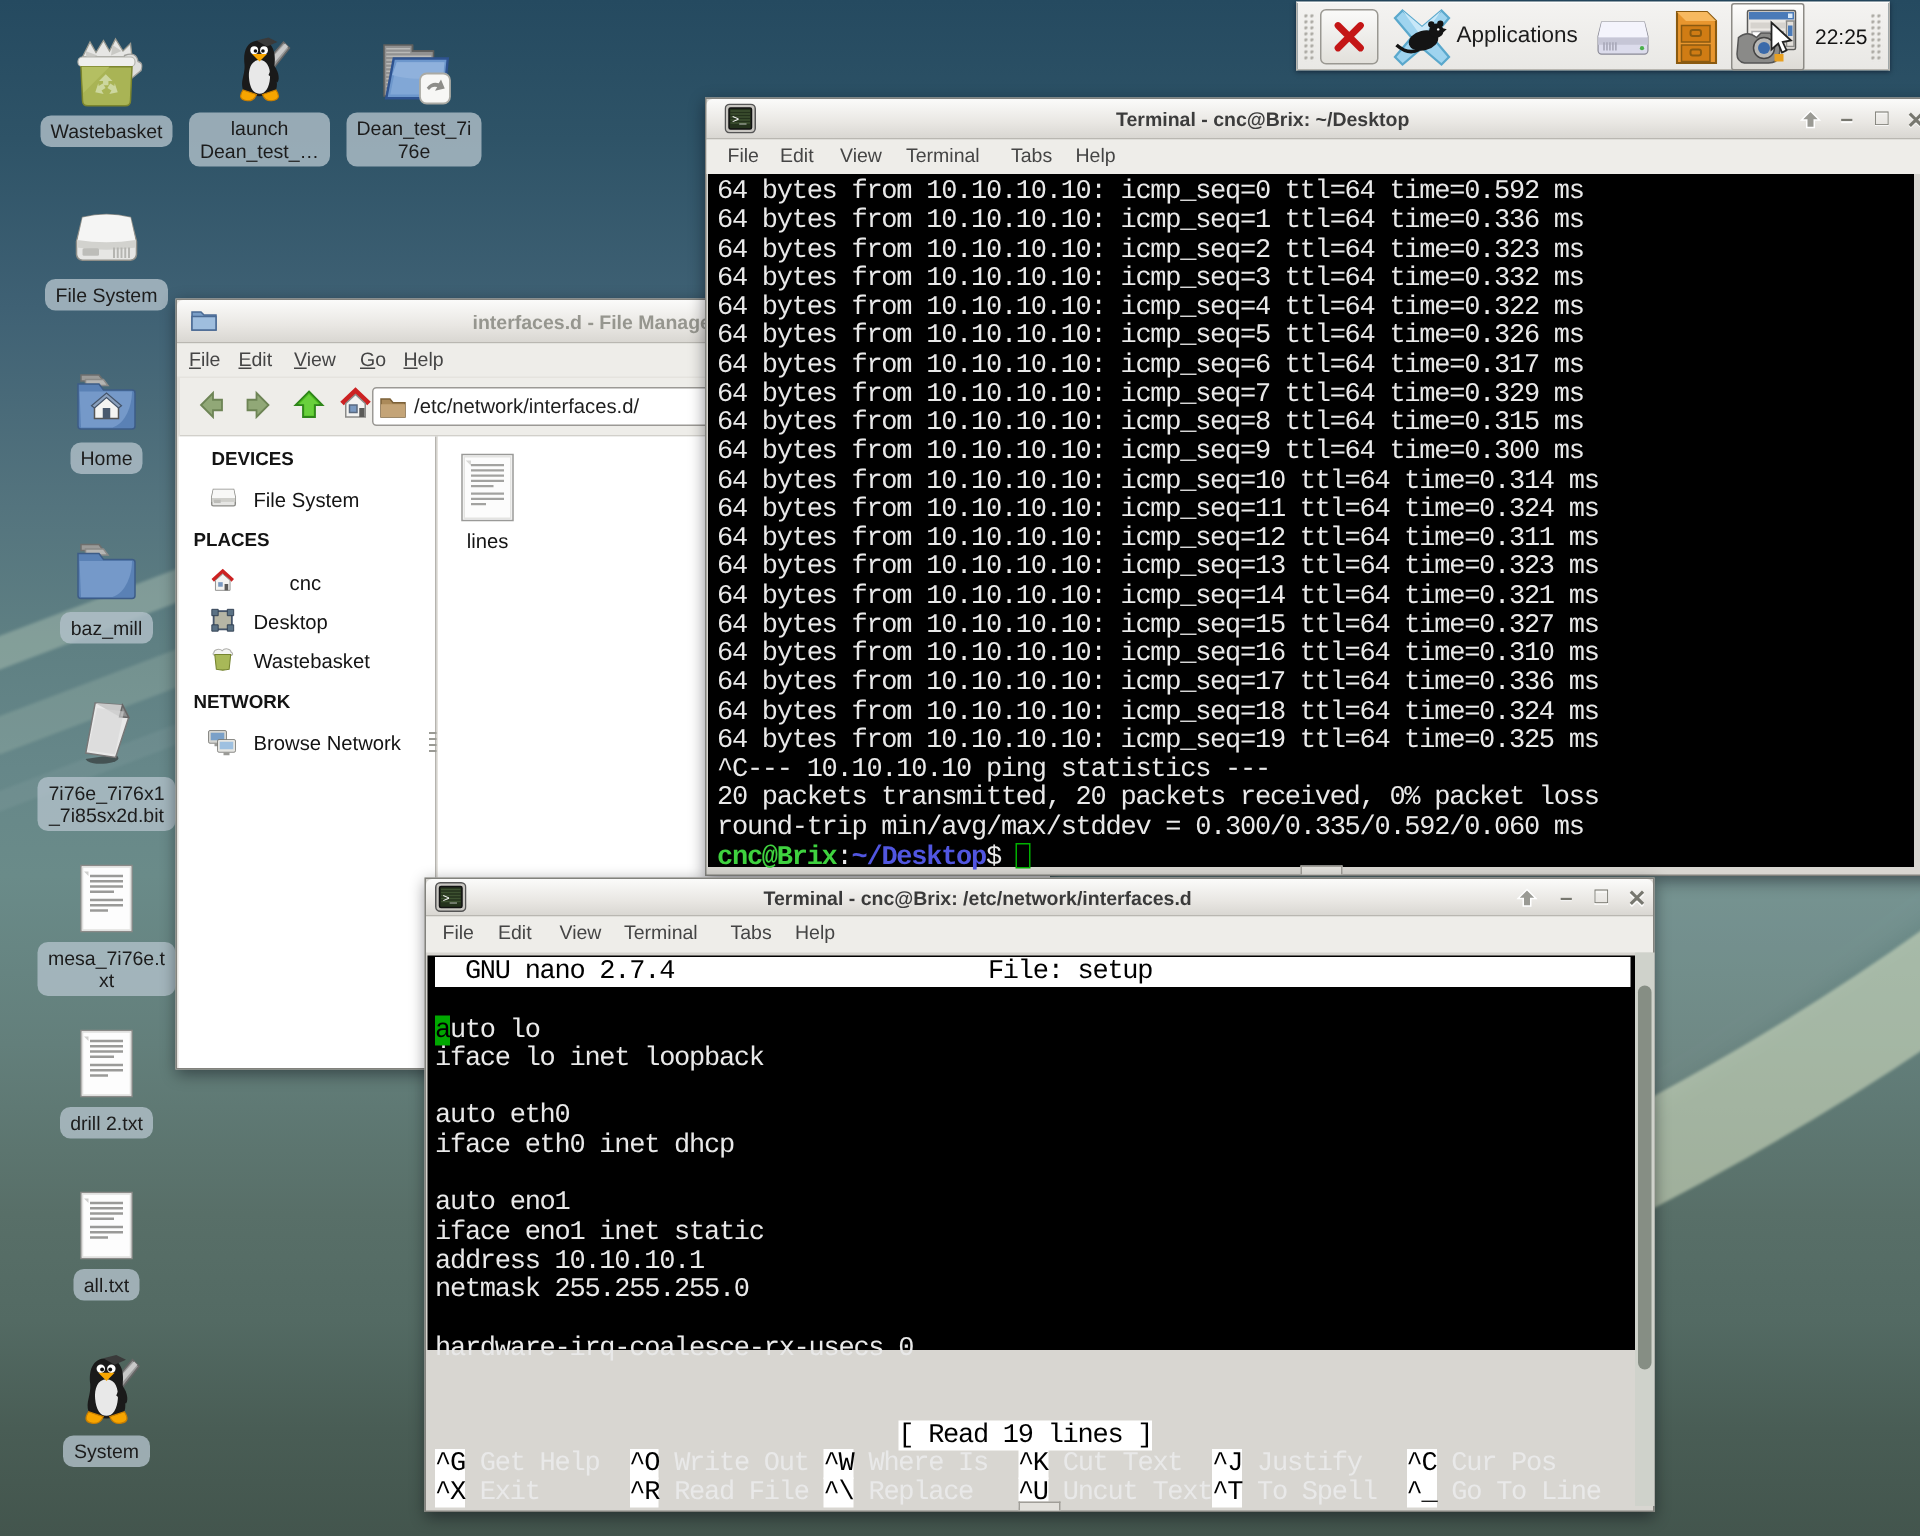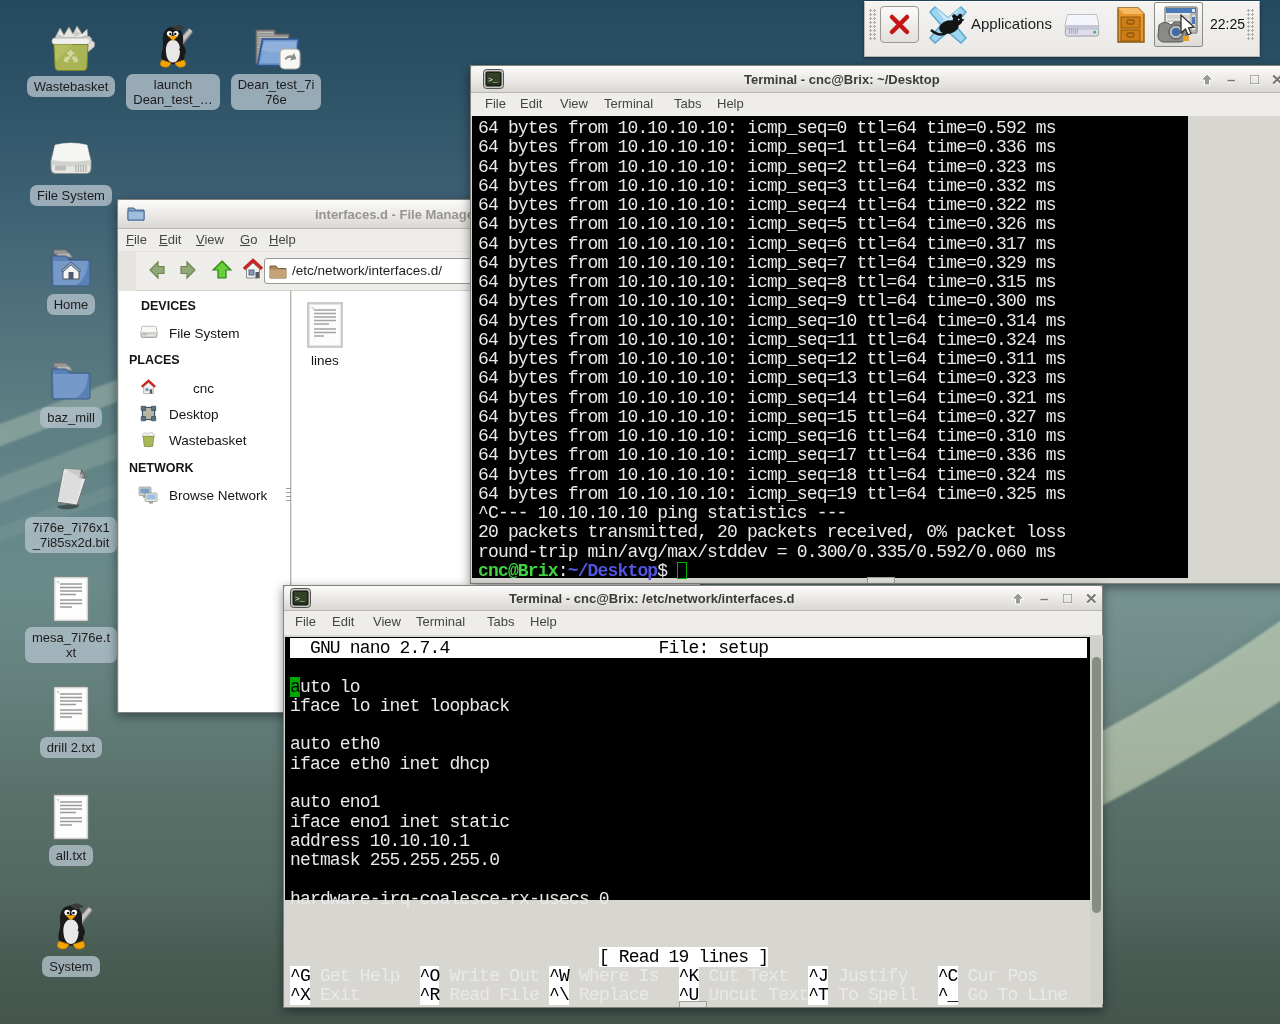--- a/index.html
+++ b/index.html
@@ -16,21 +16,21 @@
 .wbtn { position:absolute; font-size:15px; font-weight:bold; color:#77776f; text-shadow:0 1px 0 #fdfdfc; }
 .mbar { position:relative; width:100%; background:#eeede9; font-size:13px; color:#454545; }
 .mbar span { position:absolute; top:3px; }
 .term { position:absolute; background:#000; }
 pre { font-family:"Liberation Mono",monospace; font-size:18px; letter-spacing:-0.84px; line-height:19.25px; color:#e9e9e9; }
 .g { color:#3fd23f; font-weight:bold; }
 .b { color:#5156e0; font-weight:bold; }
 .inv { background:#ffffff; color:#000; }
 .cur { background:#00a800; color:#000; }
 
-#panel { position:absolute; left:864px; top:1px; width:396px; height:56px; background:linear-gradient(#f4f3f1,#e9e8e5); border:1px solid #b8b6b0; border-top-color:#fdfdfc; box-shadow:0 1px 3px rgba(0,0,20,.5); }
+#panel { position:absolute; left:864px; top:1px; width:396px; height:46px; background:linear-gradient(#f4f3f1,#e9e8e5); border:1px solid #b8b6b0; border-top-color:#fdfdfc; box-shadow:0 1px 3px rgba(0,0,20,.5); }
 .grip { position:absolute; width:8px; height:32px; top:7px;
  background-image: radial-gradient(circle at 1.5px 1.5px, #aeaca6 1.1px, transparent 1.2px);
  background-size:4px 4px; }
 </style></head>
 <body>
 <div id="desk">
 <svg width="1280" height="1024" style="position:absolute;left:0;top:0">
   <defs>
         <filter id="bl1" x="-30%" y="-30%" width="160%" height="160%">
           <feGaussianBlur stdDeviation="7"></feGaussianBlur>
@@ -211,21 +211,21 @@
       </svg>
     <span class="ttl" style="left:197px;top:7px;color:#96968f;">interfaces.d - File Manager</span>
   </div>
   <div class="mbar" style="height:22px;">
     <span style="left:8px;"><u>F</u>ile</span>
     <span style="left:41px;"><u>E</u>dit</span>
     <span style="left:78px;"><u>V</u>iew</span>
     <span style="left:122px;"><u>G</u>o</span>
     <span style="left:151px;"><u>H</u>elp</span>
   </div>
-  <div id="fmtool" style="position:absolute; left:18px; top:52px; width:581px; height:39px; background:#eeede9; border-bottom:1px solid #d2d0cb;">
+  <div id="fmtool" style="position:absolute; left:2px; top:52px; width:581px; height:39px; background:#eeede9; border-bottom:1px solid #d2d0cb;">
     <svg style="position:absolute;left:6px;top:5px;" width="28" height="26" viewBox="0 0 28 26">
         <path d="M16 5 L8 13 L16 21 L16 16.5 L22 16.5 L22 9.5 L16 9.5 Z" fill="#91a877" stroke="#6d8455" stroke-width="1.2"></path>
       </svg>
     <svg style="position:absolute;left:39px;top:5px;" width="28" height="26" viewBox="0 0 28 26">
         <path d="M12 5 L20 13 L12 21 L12 16.5 L6 16.5 L6 9.5 L12 9.5 Z" fill="#91a877" stroke="#6d8455" stroke-width="1.2"></path>
       </svg>
     <svg style="position:absolute;left:72px;top:5px;" width="28" height="26" viewBox="0 0 28 26">
         <path d="M14 4 L23 13 L18 13 L18 21 L10 21 L10 13 L5 13 Z" fill="#52c222" stroke="#2e861a" stroke-width="1.2"></path>
         <path d="M14 6 L20.5 12.5 L17 12.5 L17 20 L11 20 L11 12.5 L7.5 12.5 Z" fill="#74d648" opacity="0.7"></path>
       </svg>
@@ -312,21 +312,21 @@
     <span class="wbtn" style="left:800px;top:5px;">✕</span>
   </div>
   <div class="mbar" style="height:23px;">
     <span style="left:14px;">File</span>
     <span style="left:49px;">Edit</span>
     <span style="left:89px;">View</span>
     <span style="left:133px;">Terminal</span>
     <span style="left:203px;">Tabs</span>
     <span style="left:246px;">Help</span>
   </div>
-  <div class="term" style="left:1px; top:50px; width:716px; height:462px;">
+  <div class="term" style="left:1px; top:50px; width:804px; height:462px;">
     <pre id="ping" style="padding:3px 0 0 6px;">64 bytes from 10.10.10.10: icmp_seq=0 ttl=64 time=0.592 ms
 64 bytes from 10.10.10.10: icmp_seq=1 ttl=64 time=0.336 ms
 64 bytes from 10.10.10.10: icmp_seq=2 ttl=64 time=0.323 ms
 64 bytes from 10.10.10.10: icmp_seq=3 ttl=64 time=0.332 ms
 64 bytes from 10.10.10.10: icmp_seq=4 ttl=64 time=0.322 ms
 64 bytes from 10.10.10.10: icmp_seq=5 ttl=64 time=0.326 ms
 64 bytes from 10.10.10.10: icmp_seq=6 ttl=64 time=0.317 ms
 64 bytes from 10.10.10.10: icmp_seq=7 ttl=64 time=0.329 ms
 64 bytes from 10.10.10.10: icmp_seq=8 ttl=64 time=0.315 ms
 64 bytes from 10.10.10.10: icmp_seq=9 ttl=64 time=0.300 ms

